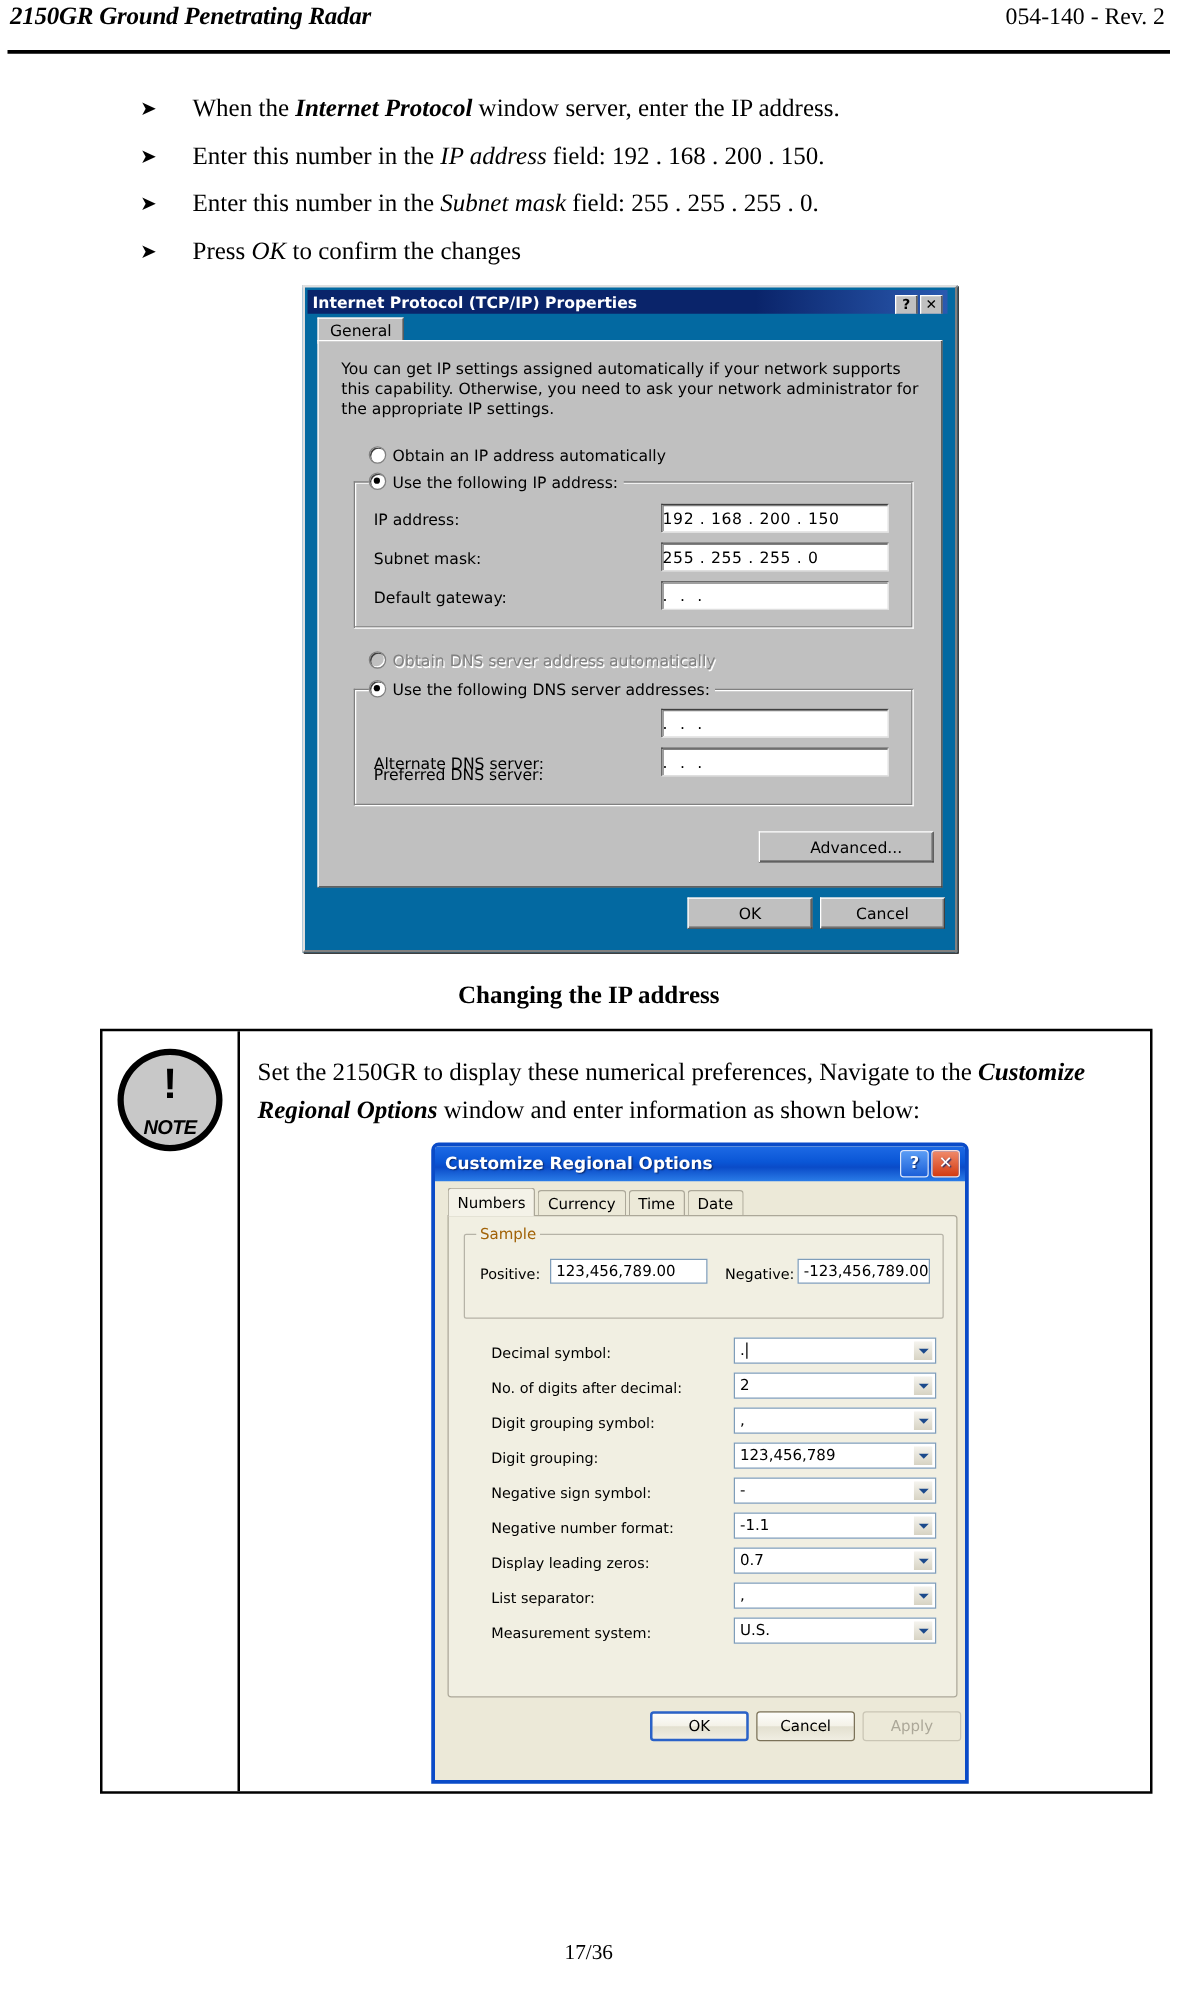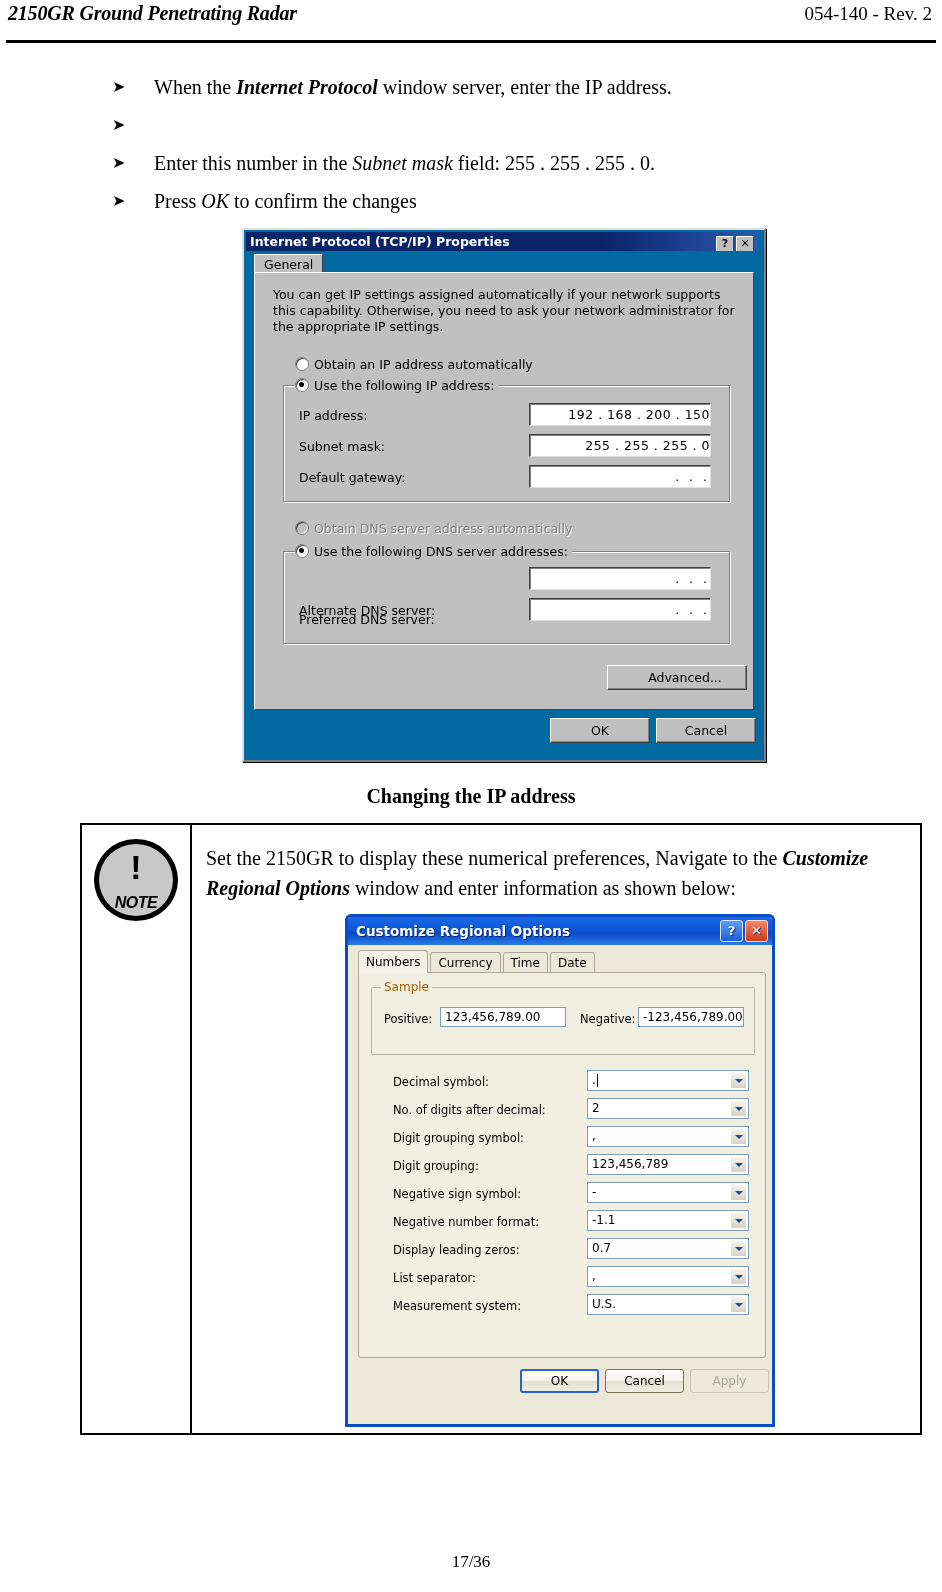--- a/index.html
+++ b/index.html
@@ -209,21 +209,21 @@
     background: #fff;
     border-top: 1px solid #404040;
     border-left: 1px solid #404040;
     border-right: 1px solid #dfdfdf;
     border-bottom: 1px solid #dfdfdf;
     box-shadow: inset 1px 1px 0 #808080;
     font-family: "DejaVu Sans", sans-serif;
     font-size: 12.5px;
     line-height: 21px;
     color: #000;
-    text-align: right;
+    text-align: left;
     letter-spacing: 0.5px;
     white-space: nowrap;
   }
   .ipbox2k.empty { color: #000; letter-spacing: 3px; }
   .btn2k {
     position: absolute;
     height: 23px;
     background: #c0c0c0;
     border-top: 1px solid #fff;
     border-left: 1px solid #fff;
@@ -514,20 +514,21 @@
   <div class="hdr-rule"></div>
 </div>
 
 <div class="bullets">
   <div class="bullet-row">
     <span class="bullet-mark">➤</span>
     <span class="bullet-text"><span>When the </span><b>Internet Protocol</b><span> window server, enter the IP address.</span></span>
   </div>
   <div class="bullet-row">
     <span class="bullet-mark">➤</span>
+    <span class="bullet-text"><span>Enter this number in the </span><i>IP address</i><span> field: 192 . 168 . 200 . 150.</span></span>
   </div>
   <div class="bullet-row">
     <span class="bullet-mark">➤</span>
     <span class="bullet-text"><span>Enter this number in the </span><i>Subnet mask</i><span> field: 255 . 255 . 255 . 0.</span></span>
   </div>
   <div class="bullet-row">
     <span class="bullet-mark">➤</span>
     <span class="bullet-text"><span>Press </span><i>OK</i><span> to confirm the changes</span></span>
   </div>
 </div>

